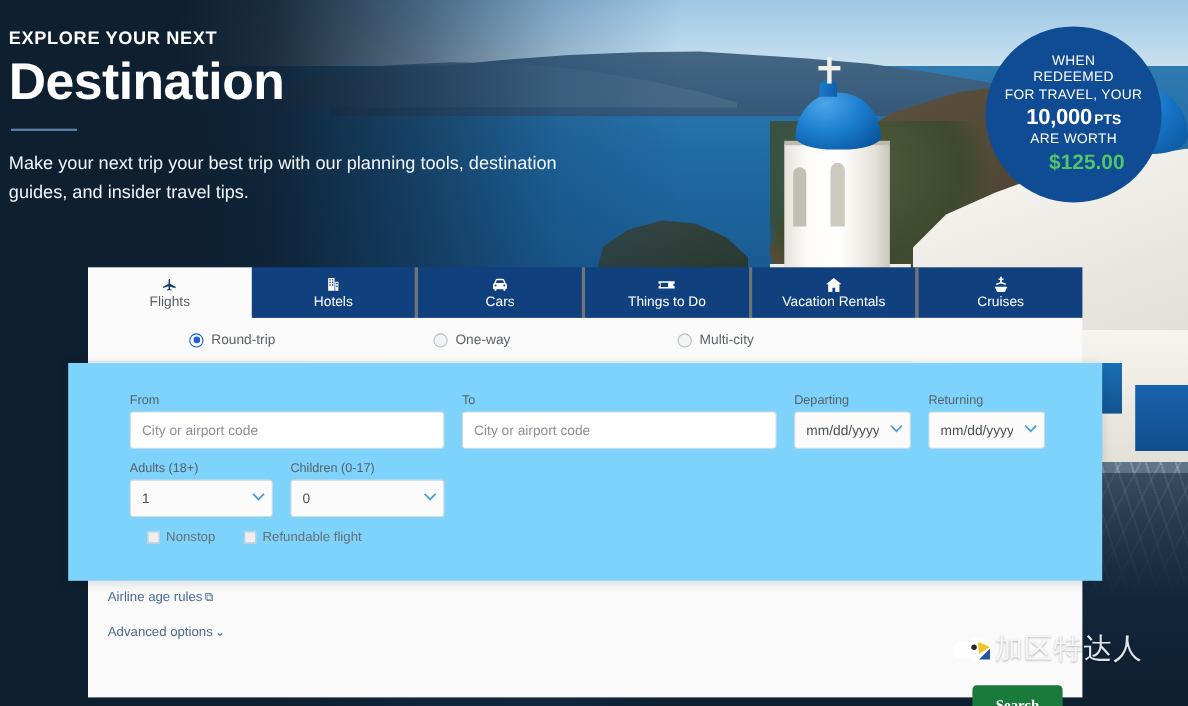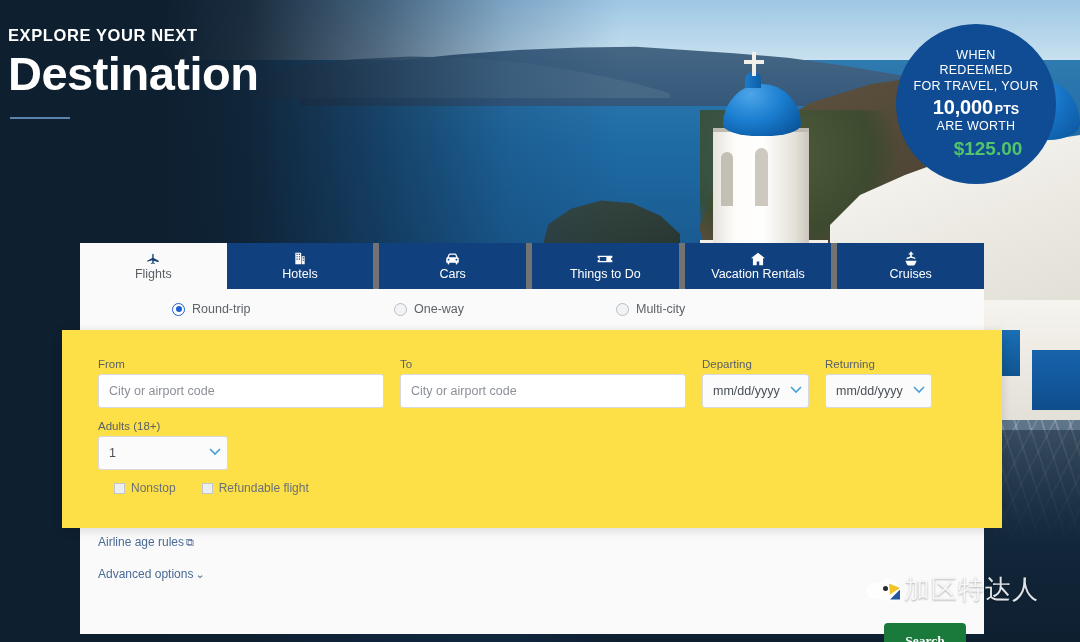--- a/index.html
+++ b/index.html
@@ -179,21 +179,21 @@
 
   
   .widget {
     position: absolute; left: 80px; top: 243px; width: 904px; height: 400px; z-index: 8;
   }
   .tabs { display: flex; height: 46px; }
   .tab {
     flex: 1; background: #11407e; color: #ffffff;
     display: flex; flex-direction: column; align-items: center; justify-content: center;
     font-size: 12.5px; gap: 1px; cursor: pointer;
-    border-right: 6px solid #737373;
+    border-right: 3px solid #737373;
   }
   .tab:last-child { border-right: none; }
   .tab .ico { height: 15px; display: flex; align-items: center; }
   .tab .ico svg { display: block; }
   .tab.active {
     background: #fafafa; color: #5a6068; border-right: none;
     box-shadow: inset 0 -1px 0 #fafafa;
   }
   .tab.active .ico svg { fill: #13406f; }
 
@@ -231,22 +231,23 @@
     position: absolute; left: 804px; top: 294px; width: 82px; height: 36px;
     background: #1a7a3c; color: #ffffff; border: none; border-radius: 4px;
     font-family: "Liberation Serif", serif;
     font-size: 13.5px; font-weight: bold; cursor: pointer;
     display: flex; align-items: center; justify-content: center;
   }
 
   
   .fields-card {
     position: absolute; left: -18px; top: 87px; width: 940px; height: 198px;
-    background: #fde047; z-index: 3;
+    background: #7dd3fc; z-index: 3;
     box-shadow: 0 2px 10px rgba(0,0,0,.14);
+    padding-left: 20px;
   }
   .fields-inner { padding: 28px 36px 0 36px; }
   .row1 { display: flex; }
   .fld { margin-right: 16px; }
   .fld-label { font-size: 11.5px; color: #5a6067; margin-bottom: 4px; }
   .txt {
     width: 100%; height: 34px; border: 1px solid #d6d9dd; border-radius: 3px;
     background: #ffffff; padding: 0 10px; font-size: 12.5px; color: #3b4046;
     font-family: "Liberation Sans", sans-serif;
   }
@@ -340,20 +341,21 @@
     <div class="cross-v"></div>
     <div class="cross-h"></div>
     <div class="foreground-dark"></div>
     <div class="hero-scrim"></div>
   </div>
 
   <div class="hero-text">
     <p class="kicker">EXPLORE YOUR NEXT</p>
     <h1 class="headline">Destination</h1>
     <div class="rule"></div>
+    <p class="subcopy">Make your next trip your best trip with our planning tools, destination guides, and insider travel tips.</p>
   </div>
 
   <div class="badge">
     <div class="badge-l1">WHEN</div>
     <div class="badge-l2">REDEEMED</div>
     <div class="badge-l3">FOR TRAVEL, YOUR</div>
     <div class="badge-pts-row">
       <span class="badge-pts-num">10,000</span><span class="badge-pts-unit">PTS</span>
     </div>
     <div class="badge-l5">ARE WORTH</div>
@@ -508,20 +510,33 @@
                 <option>1</option>
               </select>
               <span class="chev">
                 <svg width="12" height="8" viewBox="0 0 12 8">
                     <path d="M1 1l5 5 5-5" stroke="#4a9fd4" stroke-width="1.7" fill="none"></path>
                   </svg>
               </span>
             </div>
           </div>
 
+          <div class="fld">
+            <div class="fld-label">Children (0-17)</div>
+            <div class="sel-wrap">
+              <select class="sel w-children">
+                <option>0</option>
+              </select>
+              <span class="chev">
+                <svg width="12" height="8" viewBox="0 0 12 8">
+                    <path d="M1 1l5 5 5-5" stroke="#4a9fd4" stroke-width="1.7" fill="none"></path>
+                  </svg>
+              </span>
+            </div>
+          </div>
 
         </div>
 
         <div class="checks">
           <label class="chk-opt">
             <span class="cb"></span>
             <span>Nonstop</span>
           </label>
           <label class="chk-opt">
             <span class="cb"></span>

